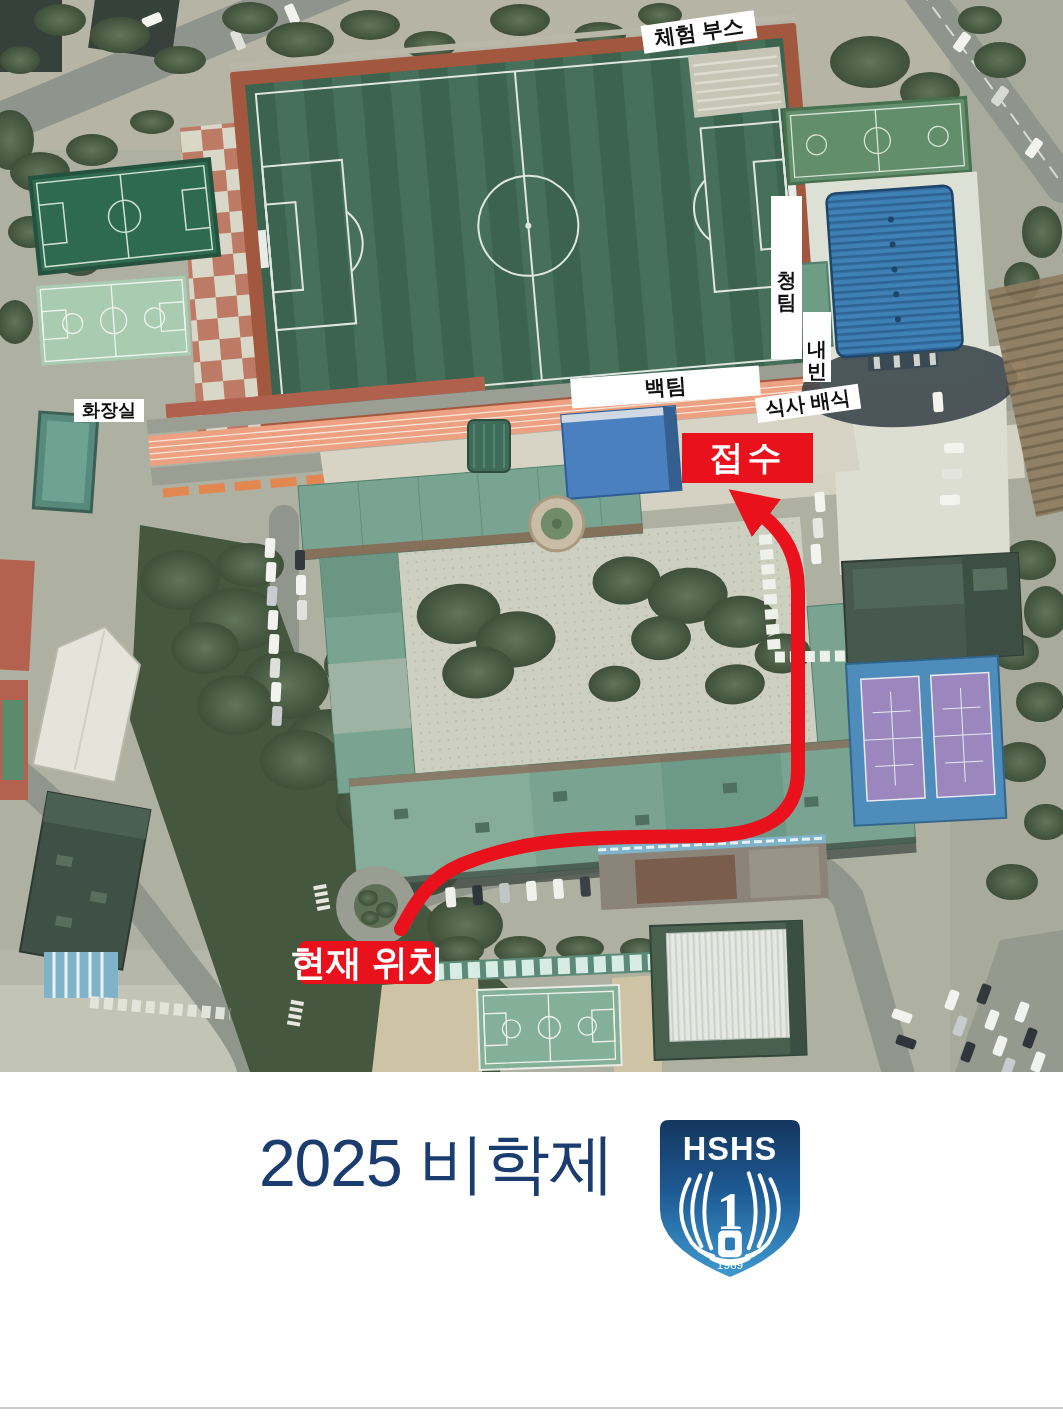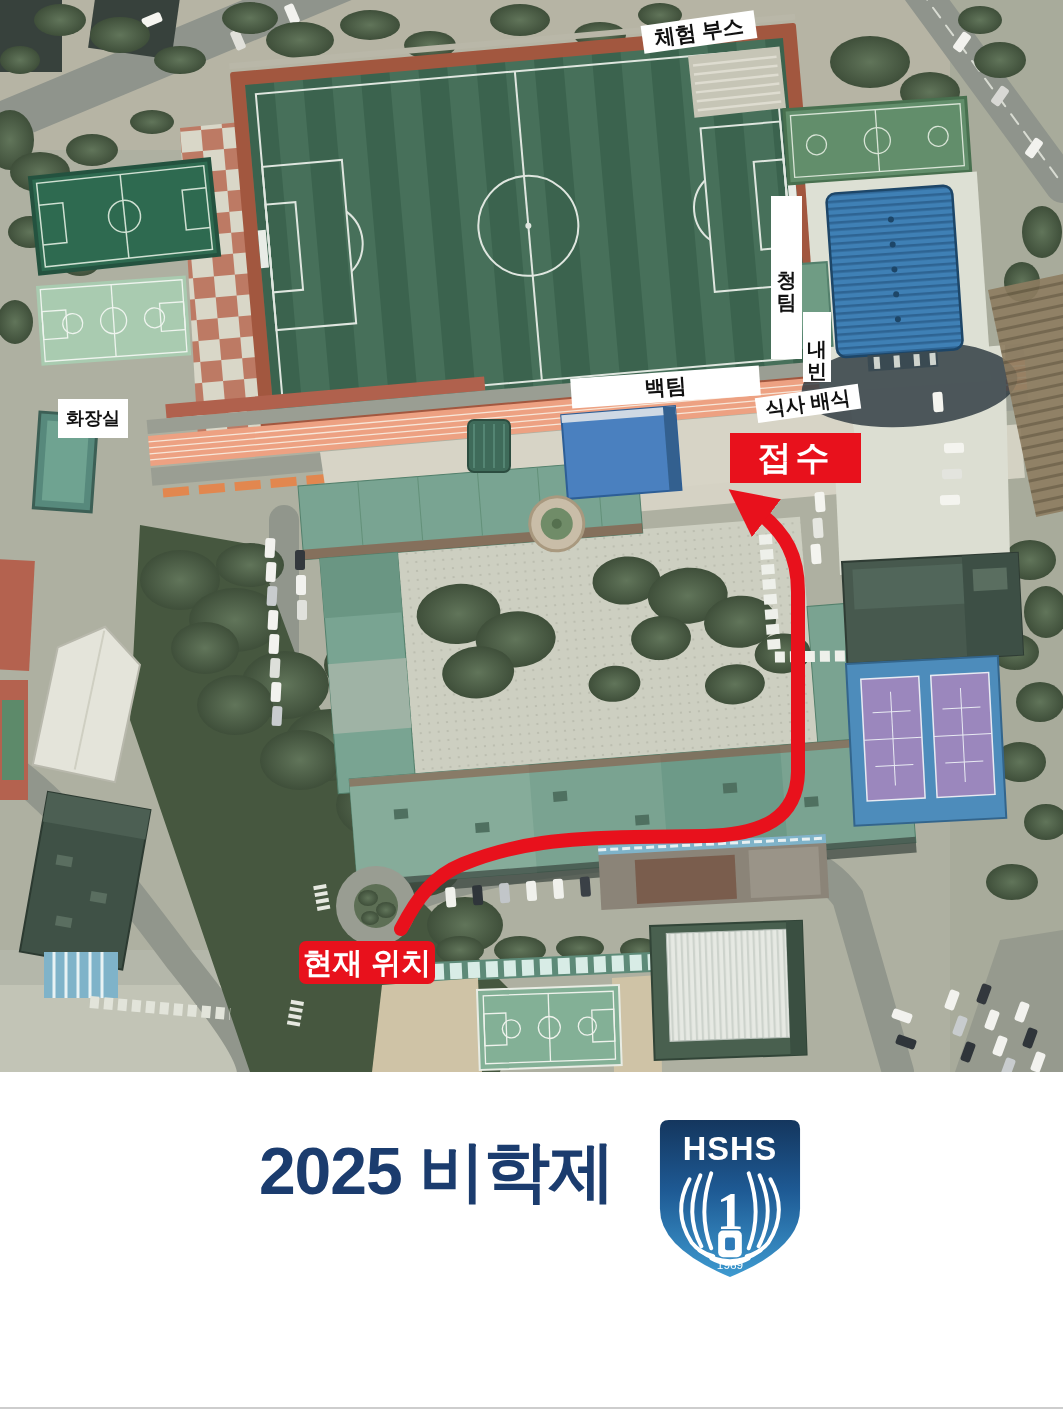--- a/index.html
+++ b/index.html
@@ -10,27 +10,27 @@
   .maplabel{position:absolute;font-weight:700;color:#111;background:#fff;
             display:flex;align-items:center;justify-content:center;line-height:1.05;
             box-sizing:border-box;white-space:nowrap;}
   .red-label{background:#e8111c;color:#fff;}
   .vertical{writing-mode:vertical-rl;text-orientation:upright;letter-spacing:2px;}
   .lbl-booth{left:642px;top:18px;padding:3px 12px;font-size:21px;transform:rotate(-8deg);}
   .lbl-blue{left:771px;top:196px;width:31px;height:163px;font-size:20px;}
   .lbl-guest{left:803px;top:312px;width:28px;height:70px;font-size:20px;}
   .lbl-white{left:571px;top:372px;width:189px;height:30px;font-size:21px;transform:rotate(-4deg);}
   .lbl-meal{left:756px;top:391px;padding:2px 9px;font-size:20px;transform:rotate(-8deg);}
-  .lbl-recv{left:682px;top:433px;width:131px;height:50px;font-size:34px;letter-spacing:4px;margin-left:48px;}
-  .lbl-cur{left:299px;top:941px;width:136px;height:43px;font-size:30px;border-radius:7px;}
-  .lbl-wc{left:58px;top:399px;padding:10px 8px;font-size:18px;}
+  .lbl-recv{left:682px;top:433px;width:131px;height:50px;font-size:34px;letter-spacing:4px;}
+  .lbl-cur{left:299px;top:941px;width:136px;height:43px;font-size:36px;border-radius:7px;}
+  .lbl-wc{left:74px;top:399px;padding:2px 8px;font-size:18px;}
   .footer{position:absolute;left:0;top:1072px;width:1063px;height:346px;background:#fff;}
   .title-row{position:absolute;top:52px;left:0;width:100%;display:flex;
              align-items:flex-start;justify-content:center;gap:42px;}
-  .big-title{font-size:66px;font-weight:700;color:#1b3c6e;letter-spacing:-1px;line-height:1.0;margin-top:14px;}
+  .big-title{font-size:66px;font-weight:400;color:#1b3c6e;letter-spacing:-1px;line-height:1.0;margin-top:6px;}
   .logo{width:148px;height:162px;margin-top:-6px;}
   .slogan{position:absolute;top:283px;left:0;width:100%;text-align:center;
           font-size:27px;font-weight:700;color:#1b3c6e;}
   .footline{position:absolute;top:1407px;left:0;width:1063px;height:2px;background:#cdcdcd;}
 </style>
 </head>
 <body>
 
 <div class="poster">
 

